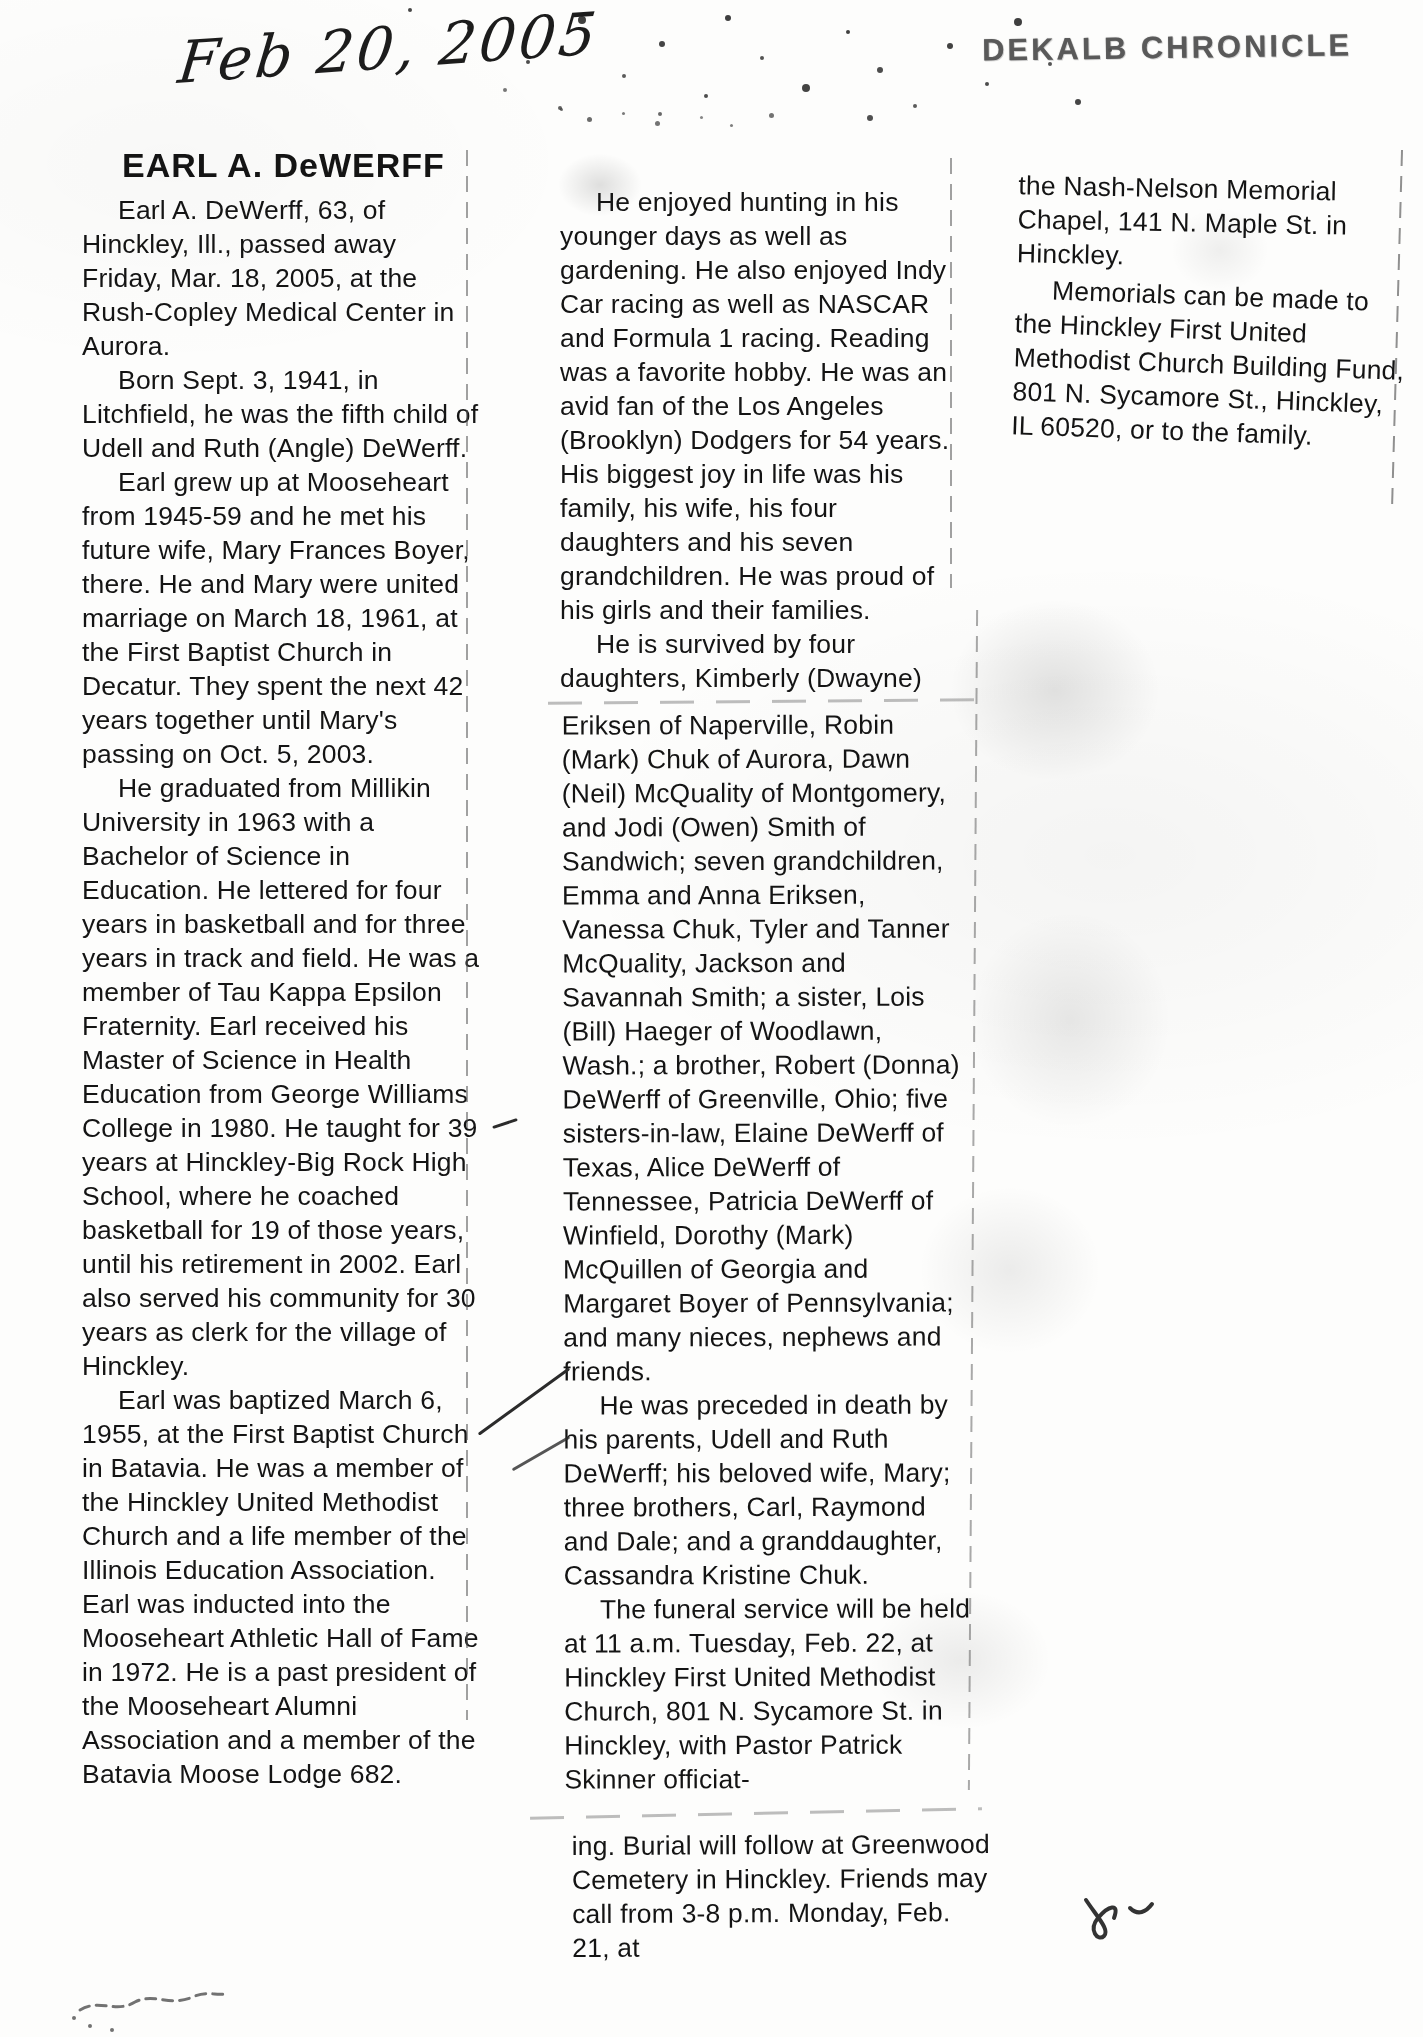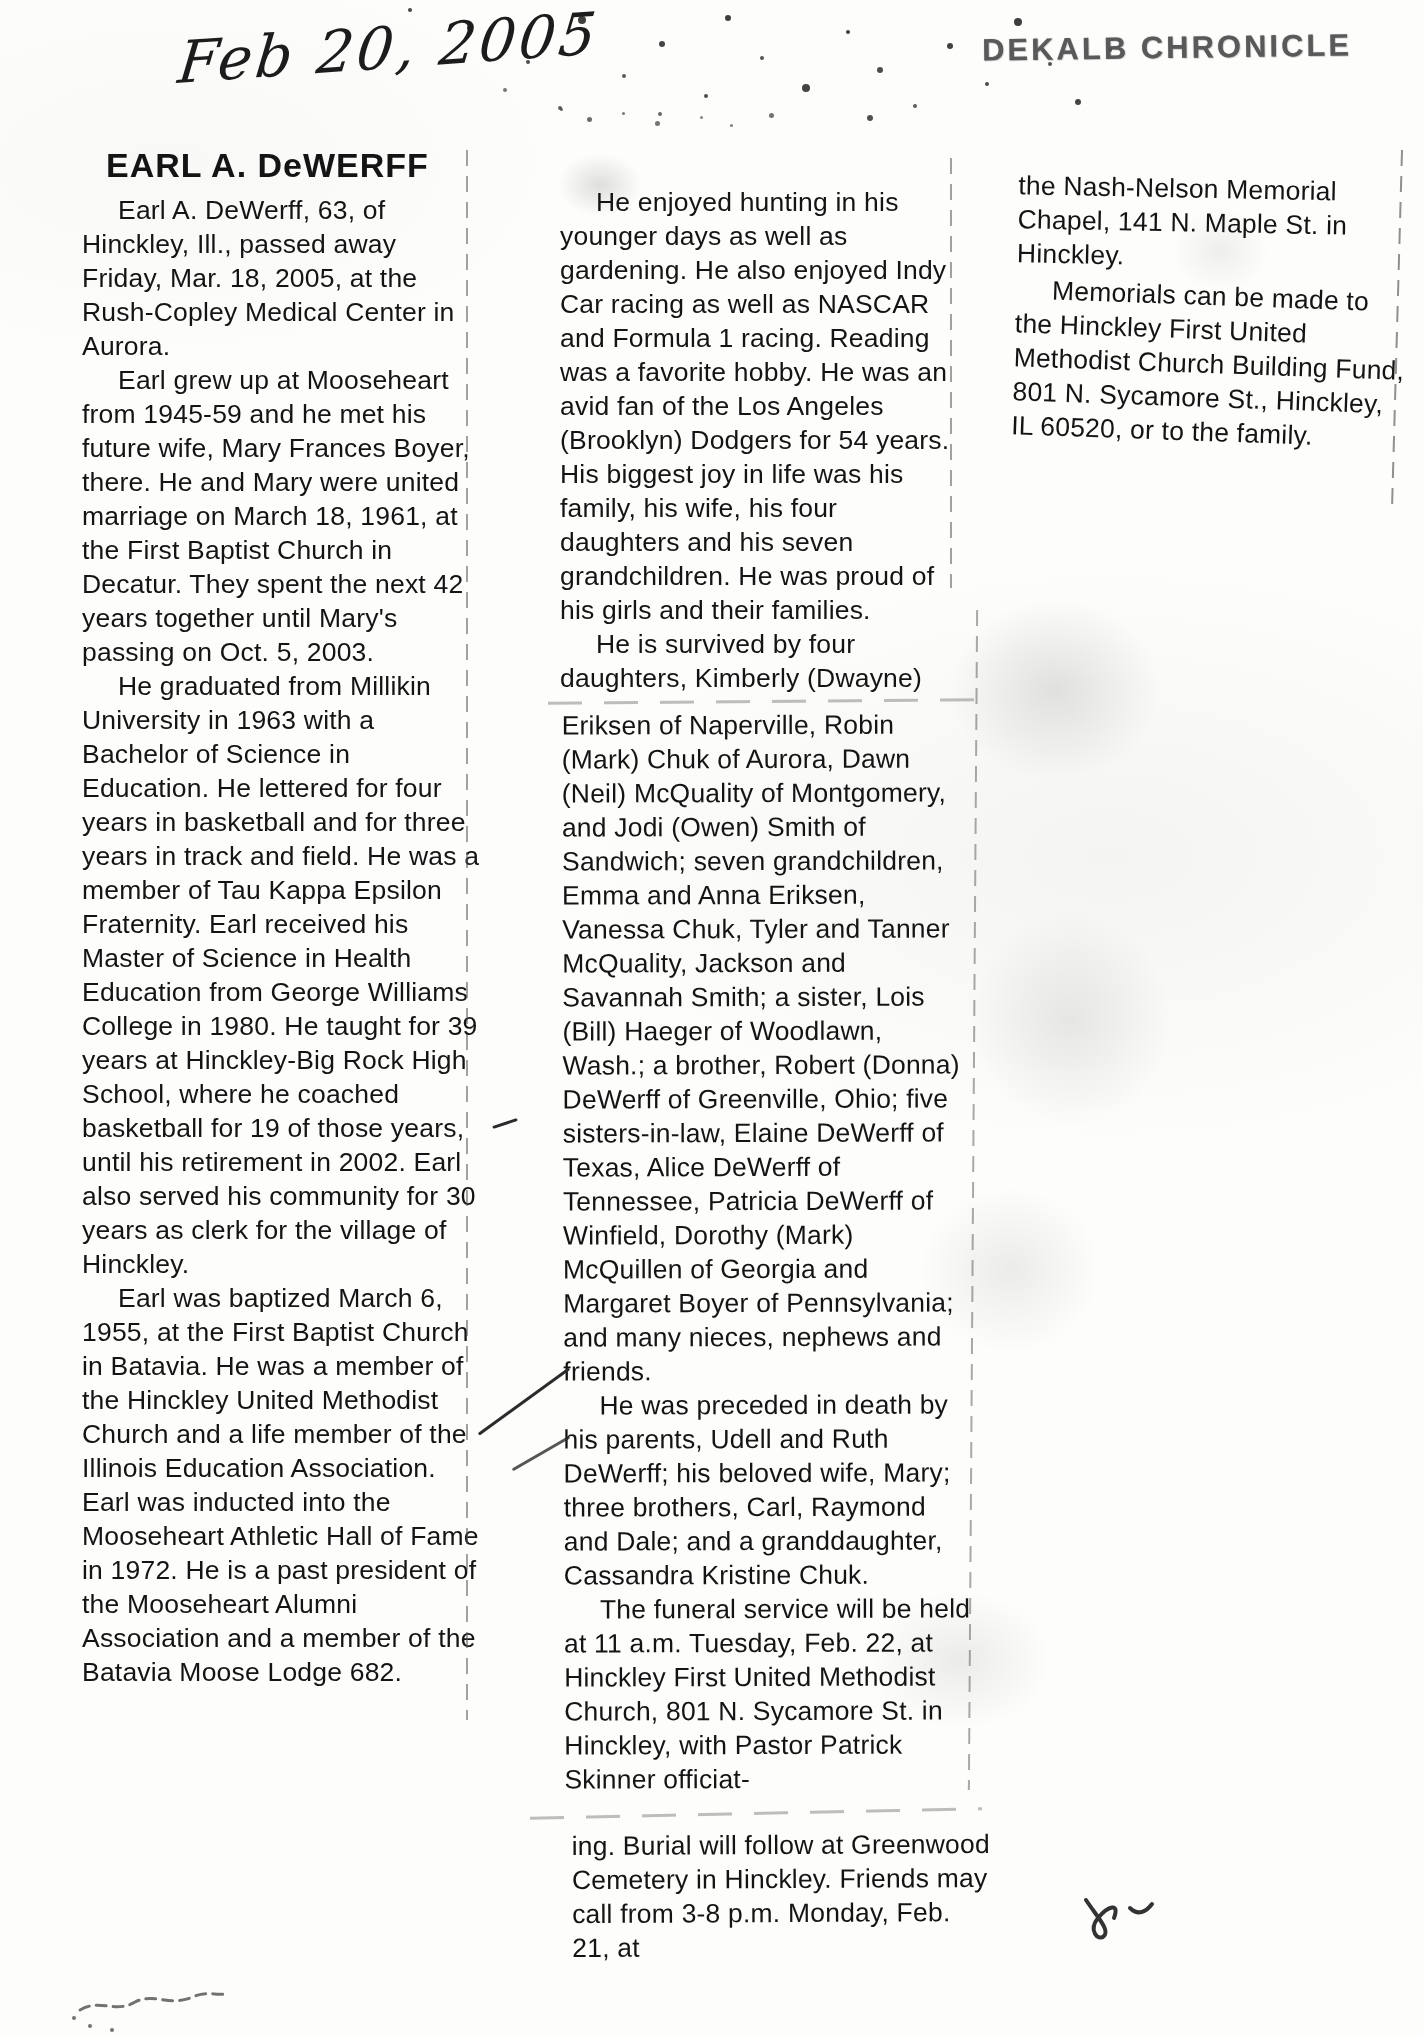--- a/index.html
+++ b/index.html
@@ -41,21 +41,21 @@
       640px 54px 0 0 #2c2c2c, 668px 92px 0 1px #191919, 250px 104px 0 0 #444,
       150px 98px 0 0 #3a3a3a, 460px 108px 0 1px #262626, 700px 40px 0 0 #151515,
       95px 80px 0 0 #555;}
   .speckles2{position:absolute;left:560px;top:108px;width:3px;height:3px;border-radius:50%;background:#333;opacity:.7;
     box-shadow:28px 10px 0 1px #2f2f2f, 62px 4px 0 0 #444, 96px 14px 0 1px #3b3b3b,
       140px 8px 0 0 #555, 170px 16px 0 0 #4a4a4a, 210px 6px 0 1px #393939;}
   
   .col p{margin:0;font-size:26.5px;line-height:34px;letter-spacing:0.2px;text-indent:36px;}
   .col p.no-indent{text-indent:0;}
   .col1{position:absolute;left:82px;top:146px;width:400px;}
-  .headline{margin:0 0 8px 24px;font-size:34px;font-weight:700;letter-spacing:1px;white-space:nowrap;}
+  .headline{margin:0 0 8px 40px;font-size:34px;font-weight:700;letter-spacing:1px;white-space:nowrap;}
   .piece{position:absolute;}
   .col2a{left:560px;top:164px;width:404px;margin-top:21px;}
   .col2b{left:563px;top:708px;width:408px;transform:rotate(-0.15deg);}
   .col2c{left:572px;top:1828px;width:420px;transform:rotate(-0.3deg);}
   .col3{left:1016px;top:172px;width:392px;transform:rotate(1.1deg);}
   .col3 p.tilt-more{transform:rotate(0.9deg);transform-origin:left top;margin-top:2px;}
   
   .vrule{position:absolute;width:2px;opacity:.55;
     background:repeating-linear-gradient(180deg,#555 0 16px,transparent 16px 26px);}
   .vr1{left:466px;top:150px;height:1570px;}
@@ -95,20 +95,21 @@
   <div class="blob b1"></div>
   <div class="blob b2"></div>
   <div class="blob b3"></div>
   <div class="blob b4"></div>
   <div class="blob b5"></div>
   <div class="blob b6"></div>
 
   <div class="col col1">
     <h1 class="headline">EARL A. DeWERFF</h1>
     <p>Earl A. DeWerff, 63, of Hinckley, Ill., passed away Friday, Mar. 18, 2005, at the Rush-Copley Medical Center in Aurora.</p>
+    <p>Born Sept. 3, 1941, in Litchfield, he was the fifth child of Udell and Ruth (Angle) DeWerff.</p>
     <p>Earl grew up at Mooseheart from 1945-59 and he met his future wife, Mary Frances Boyer, there. He and Mary were united marriage on March 18, 1961, at the First Baptist Church in Decatur. They spent the next 42 years together until Mary's passing on Oct. 5, 2003.</p>
     <p>He graduated from Millikin University in 1963 with a Bachelor of Science in Education. He lettered for four years in basketball and for three years in track and field. He was a member of Tau Kappa Epsilon Fraternity. Earl received his Master of Science in Health Education from George Williams College in 1980. He taught for 39 years at Hinckley-Big Rock High School, where he coached basketball for 19 of those years, until his retirement in 2002. Earl also served his community for 30 years as clerk for the village of Hinckley.</p>
     <p>Earl was baptized March 6, 1955, at the First Baptist Church in Batavia. He was a member of the Hinckley United Methodist Church and a life member of the Illinois Education Association. Earl was inducted into the Mooseheart Athletic Hall of Fame in 1972. He is a past president of the Mooseheart Alumni Association and a member of the Batavia Moose Lodge 682.</p>
   </div>
 
   <div class="col piece col2a">
     <p>He enjoyed hunting in his younger days as well as gardening. He also enjoyed Indy Car racing as well as NASCAR and Formula 1 racing. Reading was a favorite hobby. He was an avid fan of the Los Angeles (Brooklyn) Dodgers for 54 years. His biggest joy in life was his family, his wife, his four daughters and his seven grandchildren. He was proud of his girls and their families.</p>
     <p>He is survived by four daughters, Kimberly (Dwayne)</p>
   </div>
   <div class="col piece col2b">

